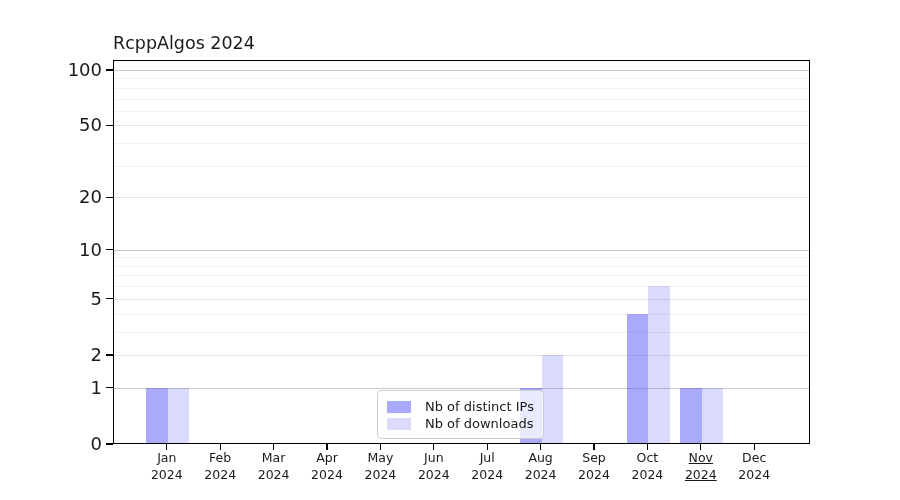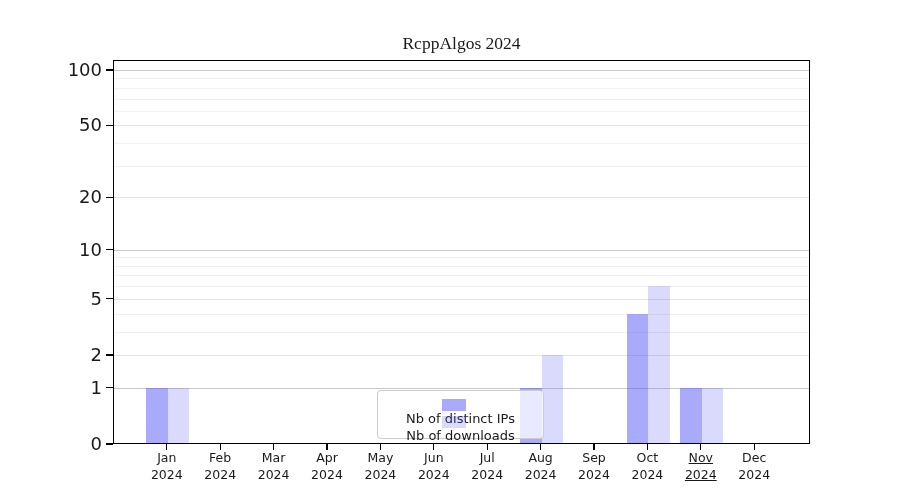--- a/index.html
+++ b/index.html
@@ -3,21 +3,21 @@
 <meta charset="utf-8">
 <style>
   html,body { margin:0; padding:0; background:#ffffff; }
   .figure {
     position:relative; width:900px; height:500px; background:#ffffff;
     font-family:"DejaVu Sans","Liberation Sans",sans-serif; color:#1a1a1a;
     overflow:hidden;
   }
   .chart-title {
     position:absolute; left:113px; top:33px; width:697px;
-    text-align:center; font-size:17.5px; color:#1a1a1a;font-family:Liberation Serif, serif;
+    font-size:17.5px; color:#1a1a1a;
   }
   .plot-area {
     position:absolute; left:113px; top:60px; width:697px; height:384px;
     border:1px solid #000000; box-sizing:border-box; background:#ffffff;
   }
   .gridline { position:absolute; left:0; width:100%; height:1px; z-index:1; }
   .bar { position:absolute; z-index:2; }
   .axis-layer { position:absolute; left:0; top:0; width:100%; height:100%; }
   .ytick-label {
     position:absolute; left:0; width:102px; text-align:right;
@@ -28,21 +28,21 @@
   .xtick-label {
     position:absolute; top:450px; width:80px; text-align:center;
     font-size:12.5px; line-height:16.5px; color:#1a1a1a;
   }
   .legend {
     position:absolute; left:377px; top:390px; width:167px; height:49px;
     background:rgba(255,255,255,0.75); border:1px solid #cccccc; border-radius:4px;
     box-sizing:border-box; padding:8px 8px 7px 8px;
     display:flex; flex-direction:column; justify-content:space-between; z-index:10;
   }
-  .legend-row { display:flex; align-items:center; height:15px;flex-direction:column; }
+  .legend-row { display:flex; align-items:center; height:15px; }
   .swatch { width:24px; height:12px; margin-left:1px; margin-right:14px; flex:none; }
   .legend-label { font-size:13px; white-space:nowrap; color:#1a1a1a; }
 </style>
 </head>
 <body>
 
 <div class="figure">
   <div class="chart-title">RcppAlgos 2024</div>
 
   <div class="plot-area" id="plot-area">

